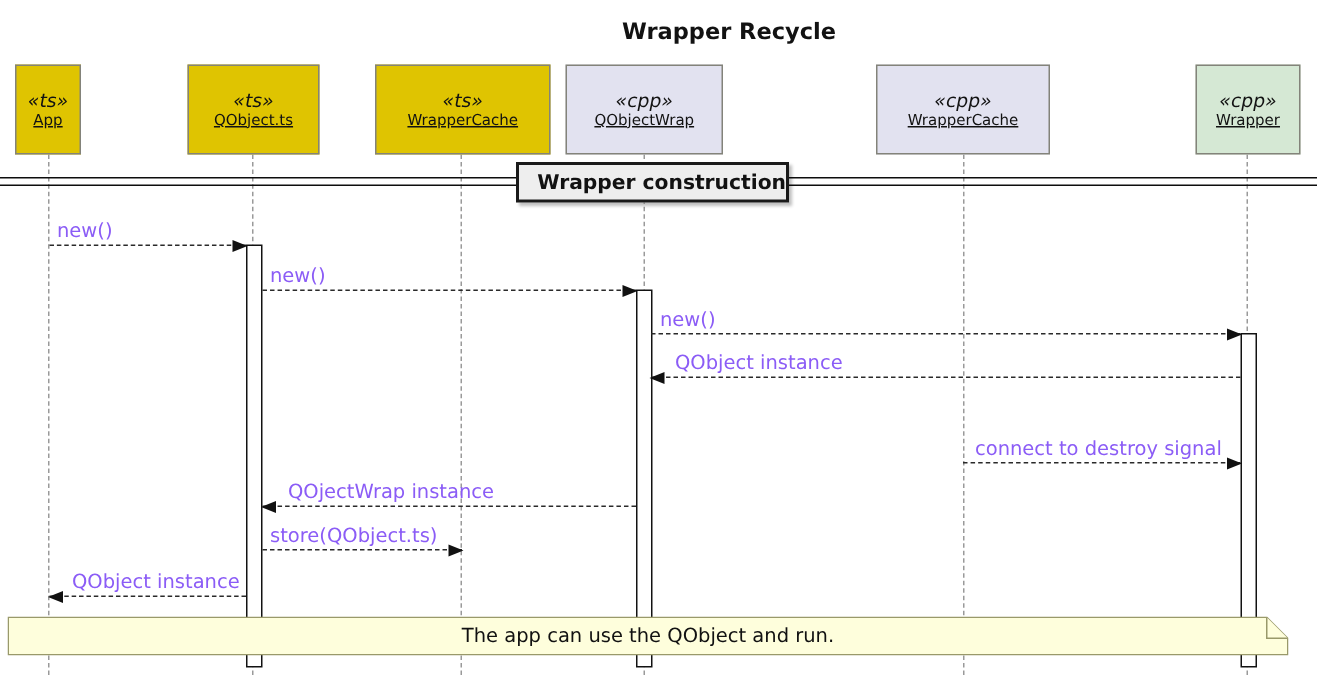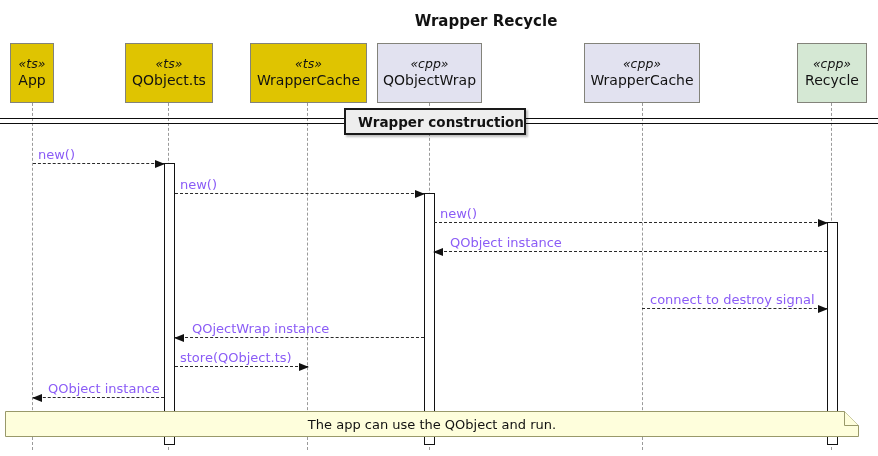--- a/index.html
+++ b/index.html
@@ -16,21 +16,21 @@
     position:absolute;top:88px;height:362px;width:0;
     border-left:1px dashed #9a9a9a;z-index:0;
   }
   
   .participant{
     position:absolute;top:43px;height:60px;box-sizing:border-box;
     border:1px solid #83837a;display:flex;flex-direction:column;
     align-items:center;justify-content:center;z-index:3;line-height:1.25;
   }
   .participant .stereo{font-style:italic;font-size:12.5px;}
-  .participant .pname{font-size:14px;}
+  .participant .pname{font-size:10px;text-decoration:underline;}
   .p-ts{background:var(--ts-fill,#DFC401);}
   .p-cpp{background:var(--cpp-fill,#E2E2F0);}
   .p-qobject{background:var(--qobject-fill,#D5E8D4);}
   
   .divider-line{
     position:absolute;left:0;top:118px;width:878px;height:4px;
     border-top:1px solid #0d0d0d;border-bottom:1px solid #0d0d0d;z-index:2;
   }
   .divider-box{
     position:absolute;left:344px;top:108px;width:178px;height:23px;
@@ -89,21 +89,21 @@
   <div class="participant p-cpp" style="left:377px;width:105px">
     <div class="stereo">«cpp»</div>
     <div class="pname">QObjectWrap</div>
   </div>
   <div class="participant p-cpp" style="left:584px;width:116px">
     <div class="stereo">«cpp»</div>
     <div class="pname">WrapperCache</div>
   </div>
   <div class="participant p-qobject" style="left:797px;width:70px">
     <div class="stereo">«cpp»</div>
-    <div class="pname">Recycle</div>
+    <div class="pname">Wrapper</div>
   </div>
 
   <div class="divider-line"></div>
   <div class="divider-box">
     <span>Wrapper construction</span>
   </div>
 
   <div class="activation" style="left:164px;top:163px;height:280px"></div>
   <div class="activation" style="left:424px;top:193px;height:250px"></div>
   <div class="activation" style="left:827px;top:222px;height:221px"></div>

